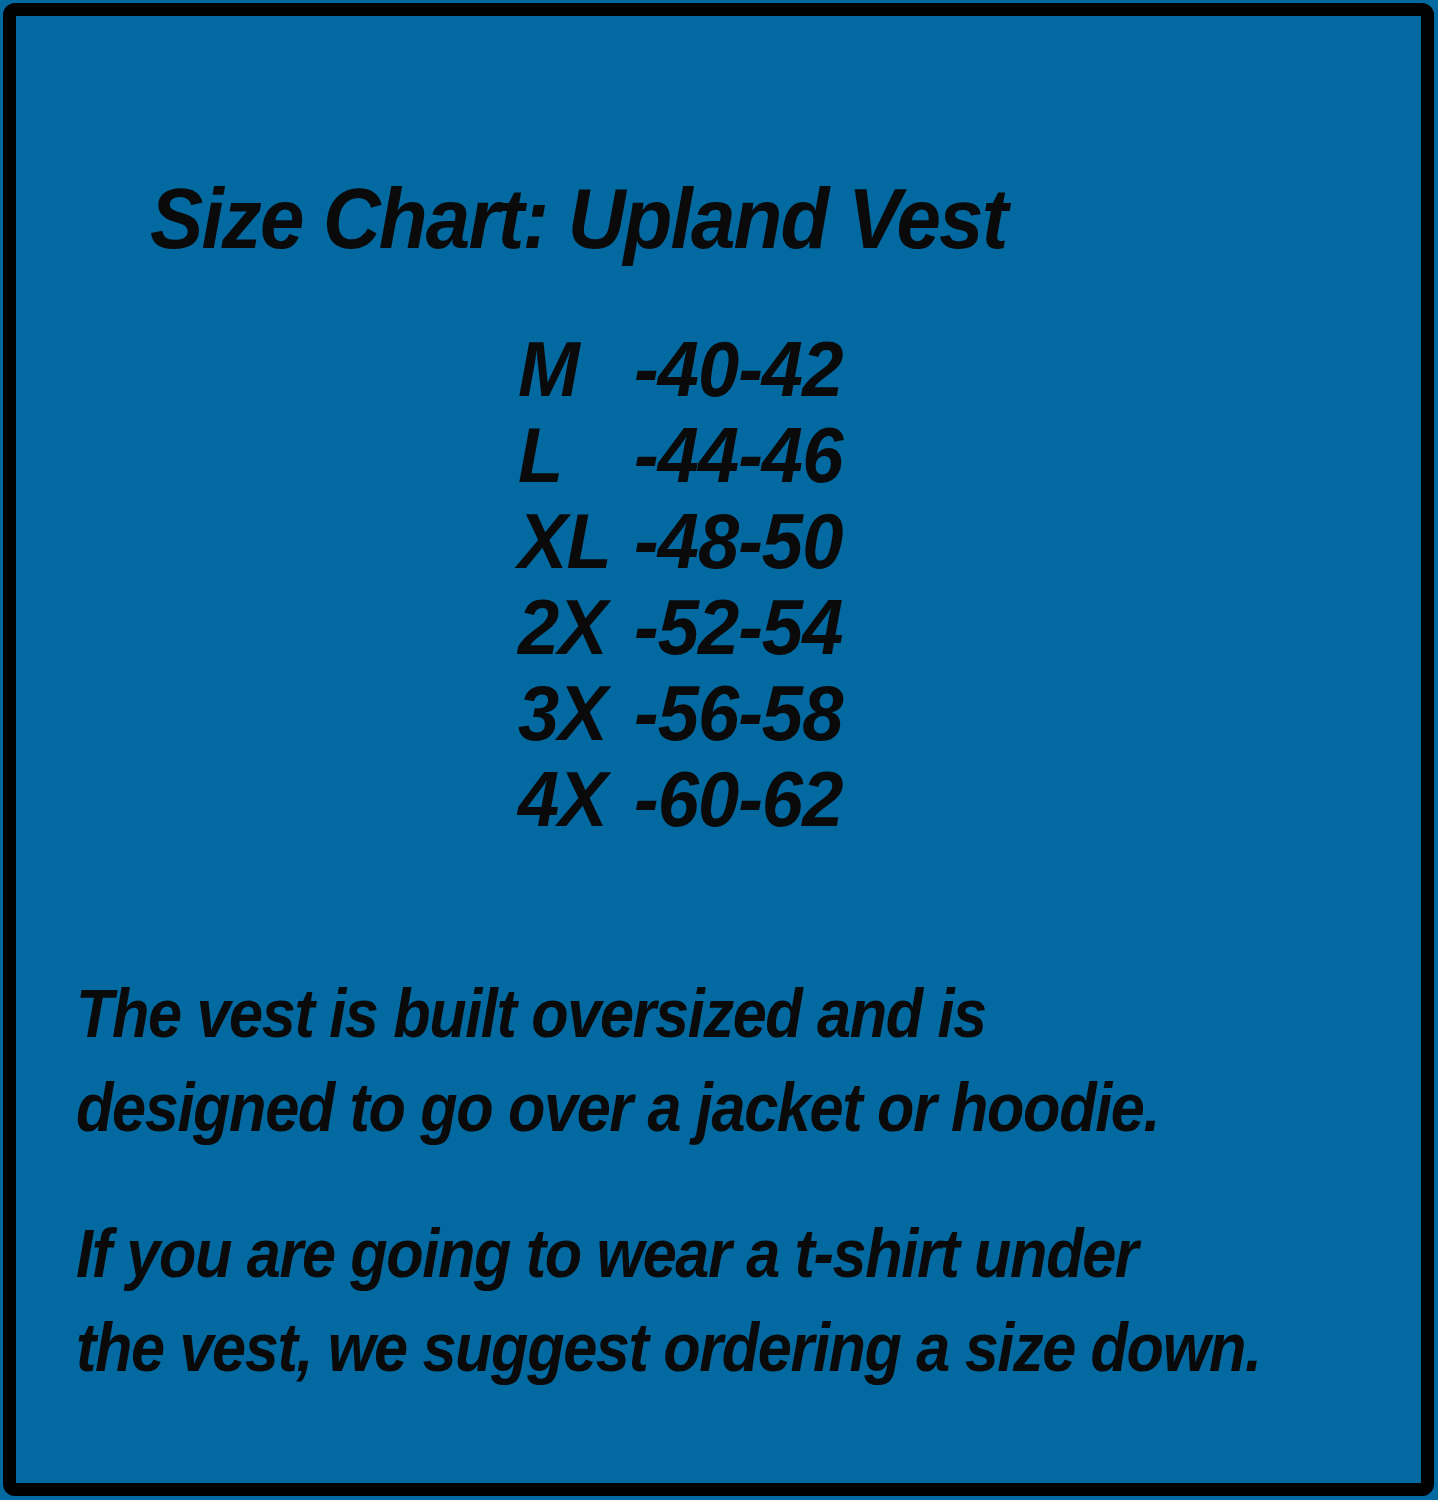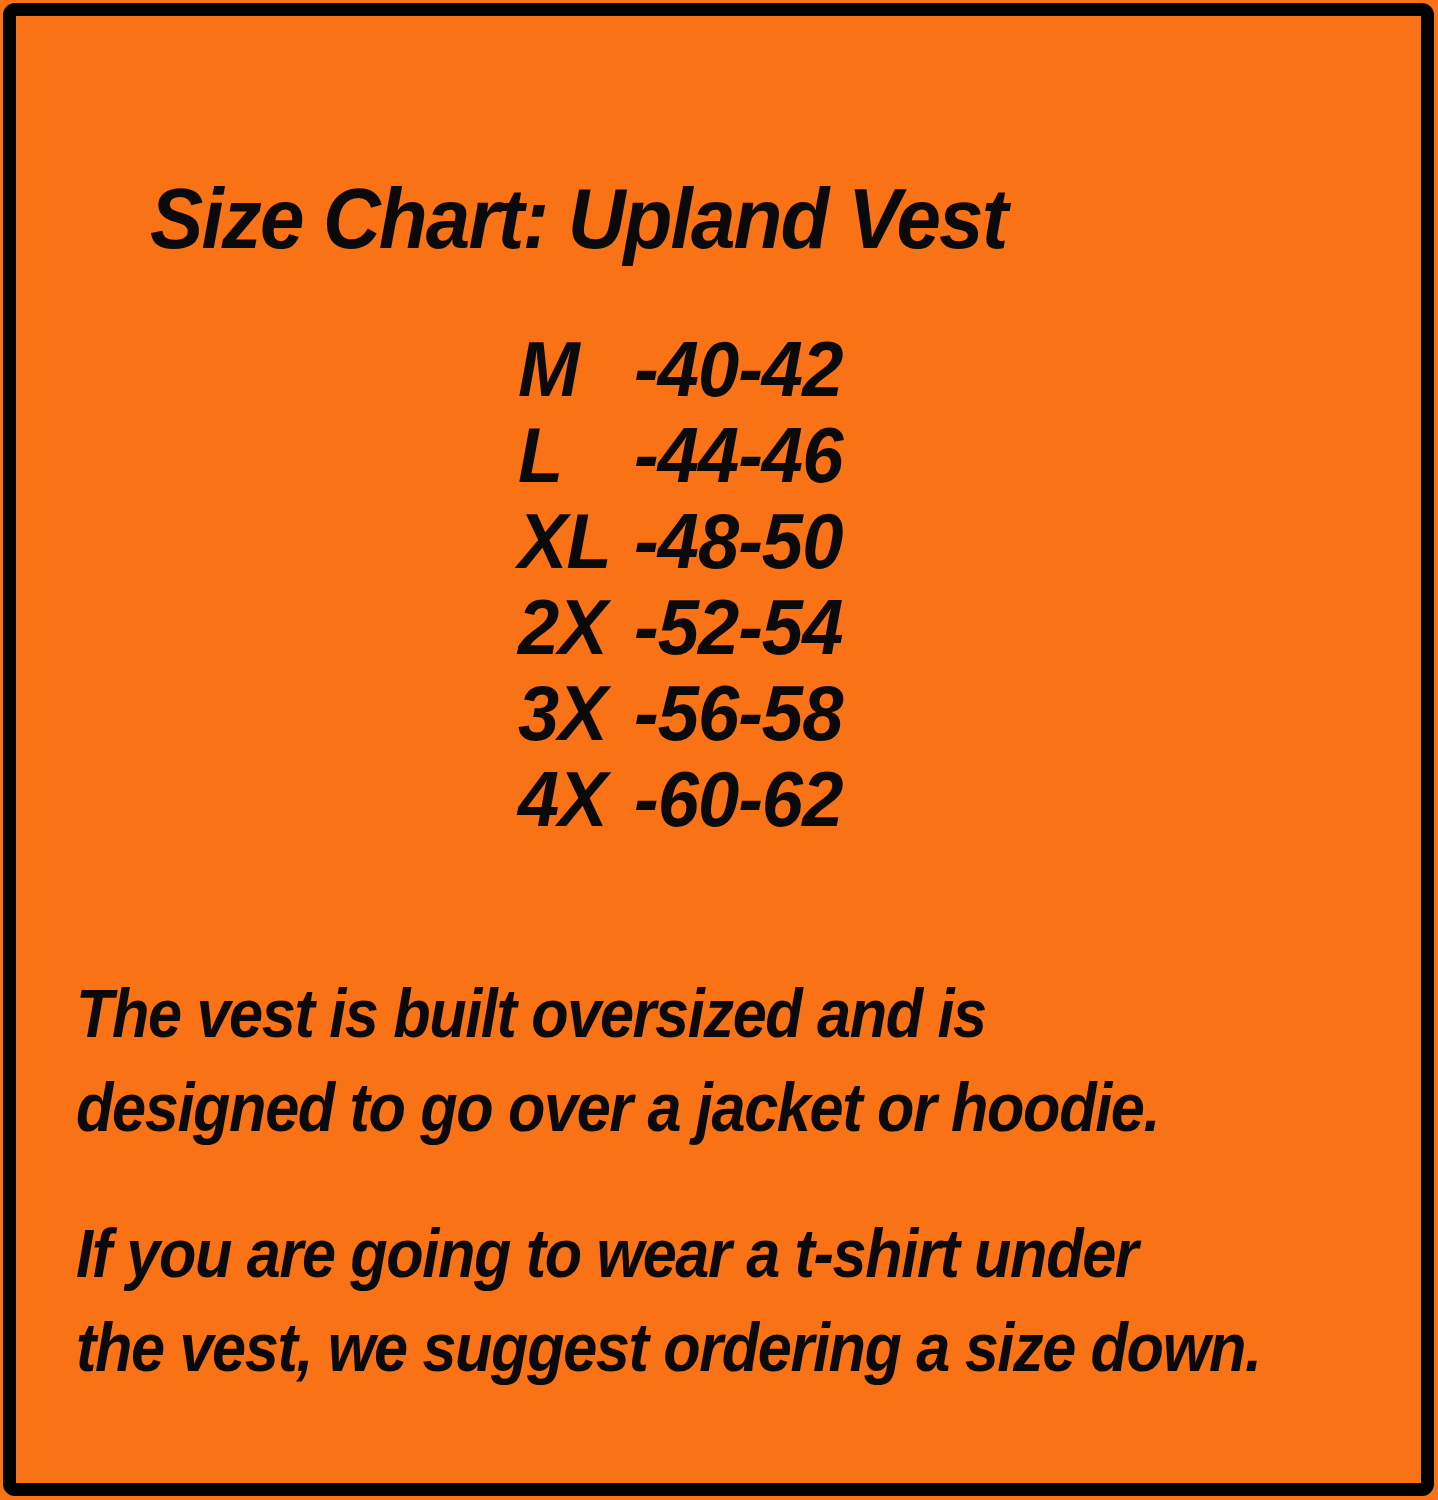--- a/index.html
+++ b/index.html
@@ -4,21 +4,21 @@
 <style>
   html, body {
     margin: 0;
     padding: 0;
     background: #ffffff;
   }
   .stage {
     position: relative;
     width: 1438px;
     height: 1500px;
-    background: #f97316;
+    background: #0369a1;
     overflow: hidden;
     font-family: "Liberation Sans", sans-serif;
     color: #0a0a0a;
   }
   .frame {
     position: absolute;
     left: 3px;
     top: 3px;
     right: 4px;
     bottom: 4px;

